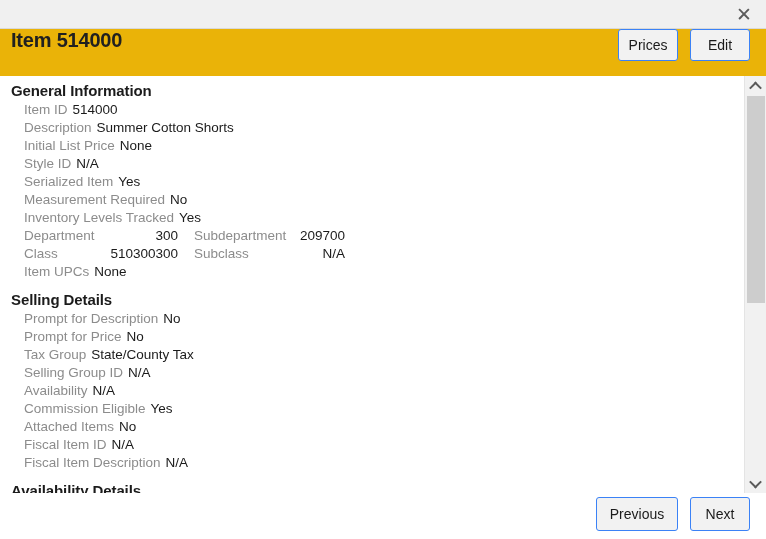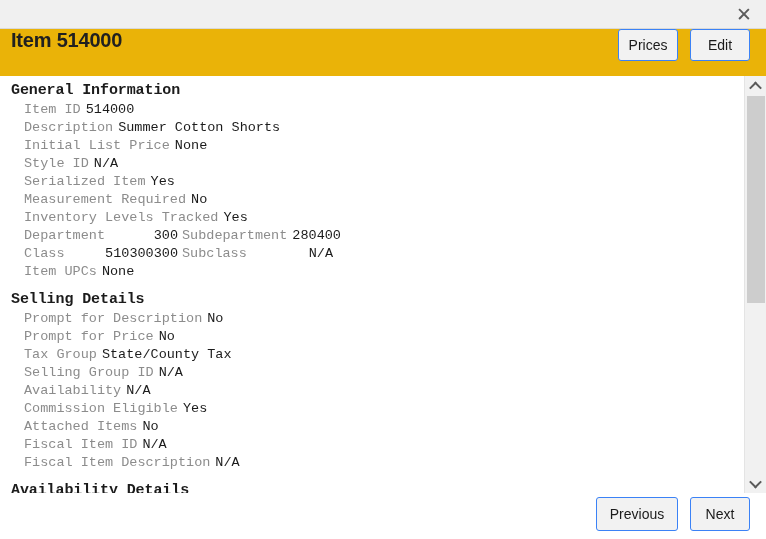--- a/index.html
+++ b/index.html
@@ -91,21 +91,20 @@
     overflow: hidden;
     background: #ffffff;
   }
   .content {
     position: absolute;
     top: 0; left: 0;
     width: 744px;
     height: 100%;
     overflow: hidden;
     padding: 0 16px 0 11px;
-    font-family: Liberation Mono, monospace;
   }
 
   .section-title {
     font-size: 15px;
     font-weight: bold;
     color: #1b1b1b;
     margin-top: 9px;
     margin-bottom: 3px;
     letter-spacing: -0.1px;
   }
@@ -122,21 +121,21 @@
   }
   .f-label {
     color: #8c8c8c;
     margin-right: 5px;
   }
   .f-value {
     color: #1b1b1b;
   }
 
   
-  .field-row.two-col { display: flex; }
+  .field-row.two-col { display: flex; gap: 12px; }
   .col {
     display: flex;
     align-items: baseline;
     width: 155px;
     flex: 0 0 155px;
   }
   .col .f-label { flex: 0 0 auto; }
   .col .f-value {
     flex: 1 1 auto;
     text-align: right;
@@ -254,21 +253,21 @@
             <span class="f-label">Inventory Levels Tracked</span>
             <span class="f-value">Yes</span>
           </div>
           <div class="field-row two-col">
             <span class="col left">
               <span class="f-label">Department</span>
               <span class="f-value">300</span>
             </span>
             <span class="col">
               <span class="f-label">Subdepartment</span>
-              <span class="f-value">280400</span>
+              <span class="f-value">209700</span>
             </span>
           </div>
           <div class="field-row two-col">
             <span class="col left">
               <span class="f-label">Class</span>
               <span class="f-value">510300300</span>
             </span>
             <span class="col">
               <span class="f-label">Subclass</span>
               <span class="f-value">N/A</span>

